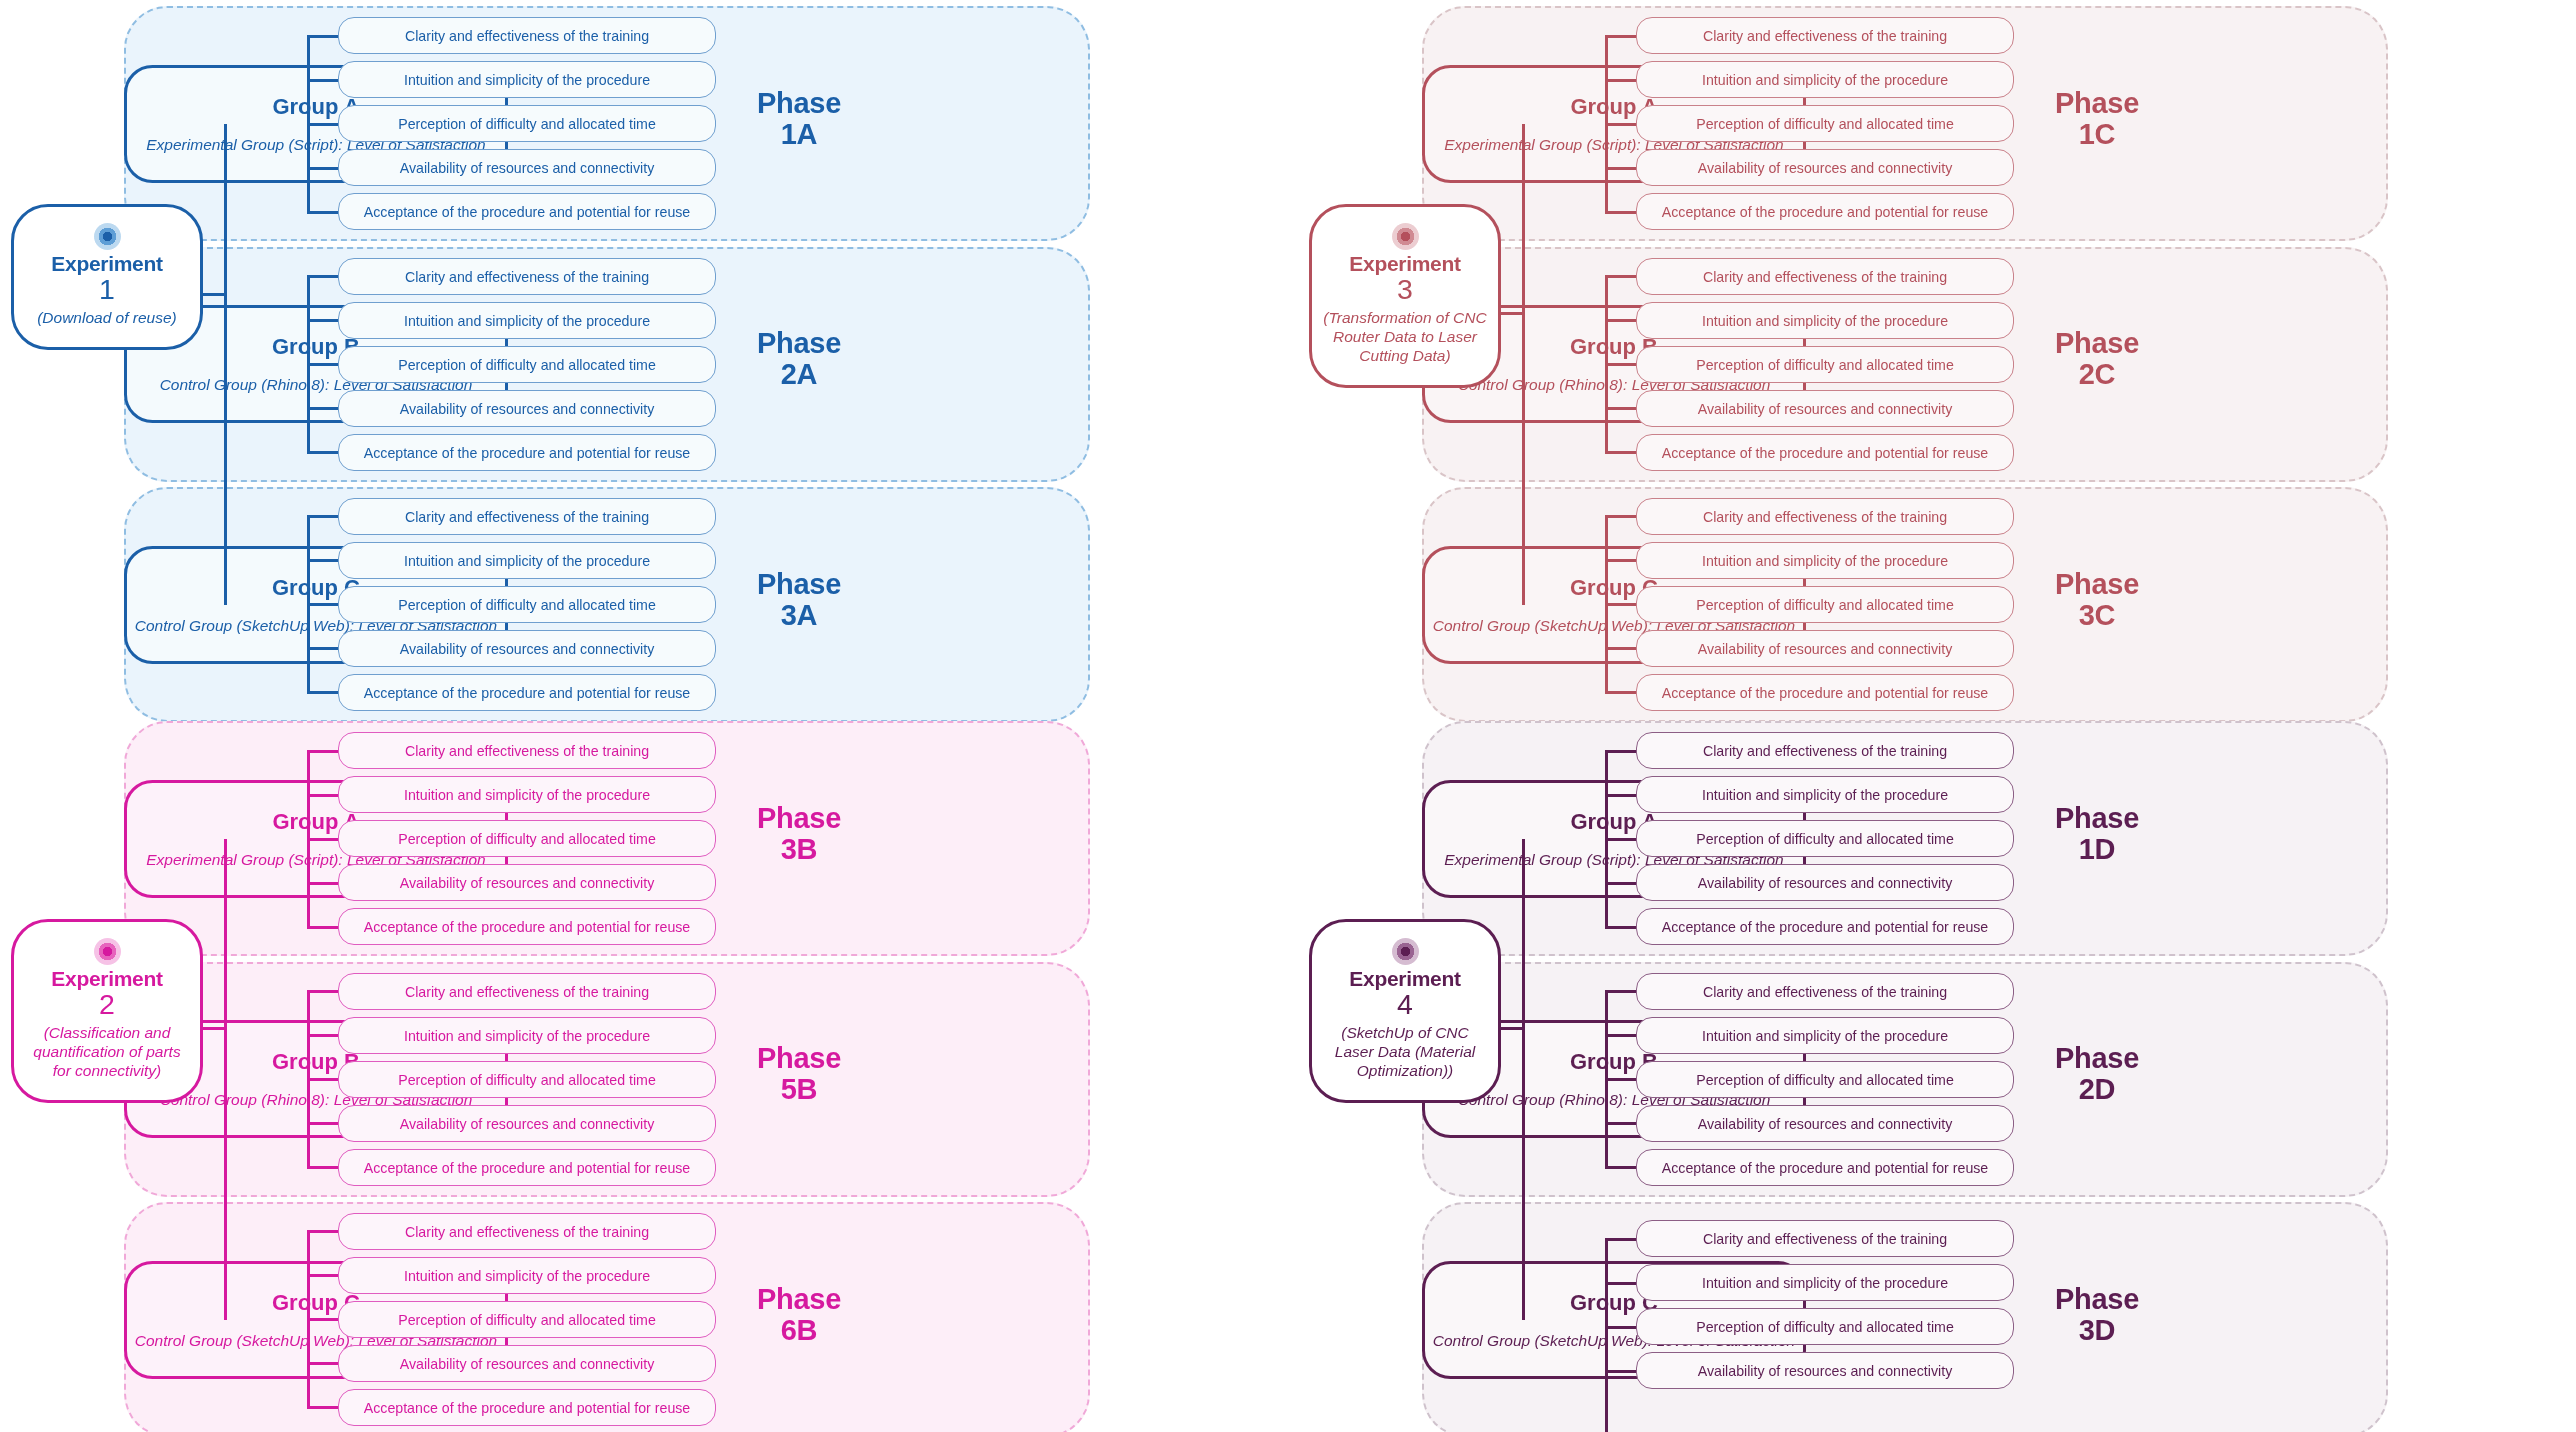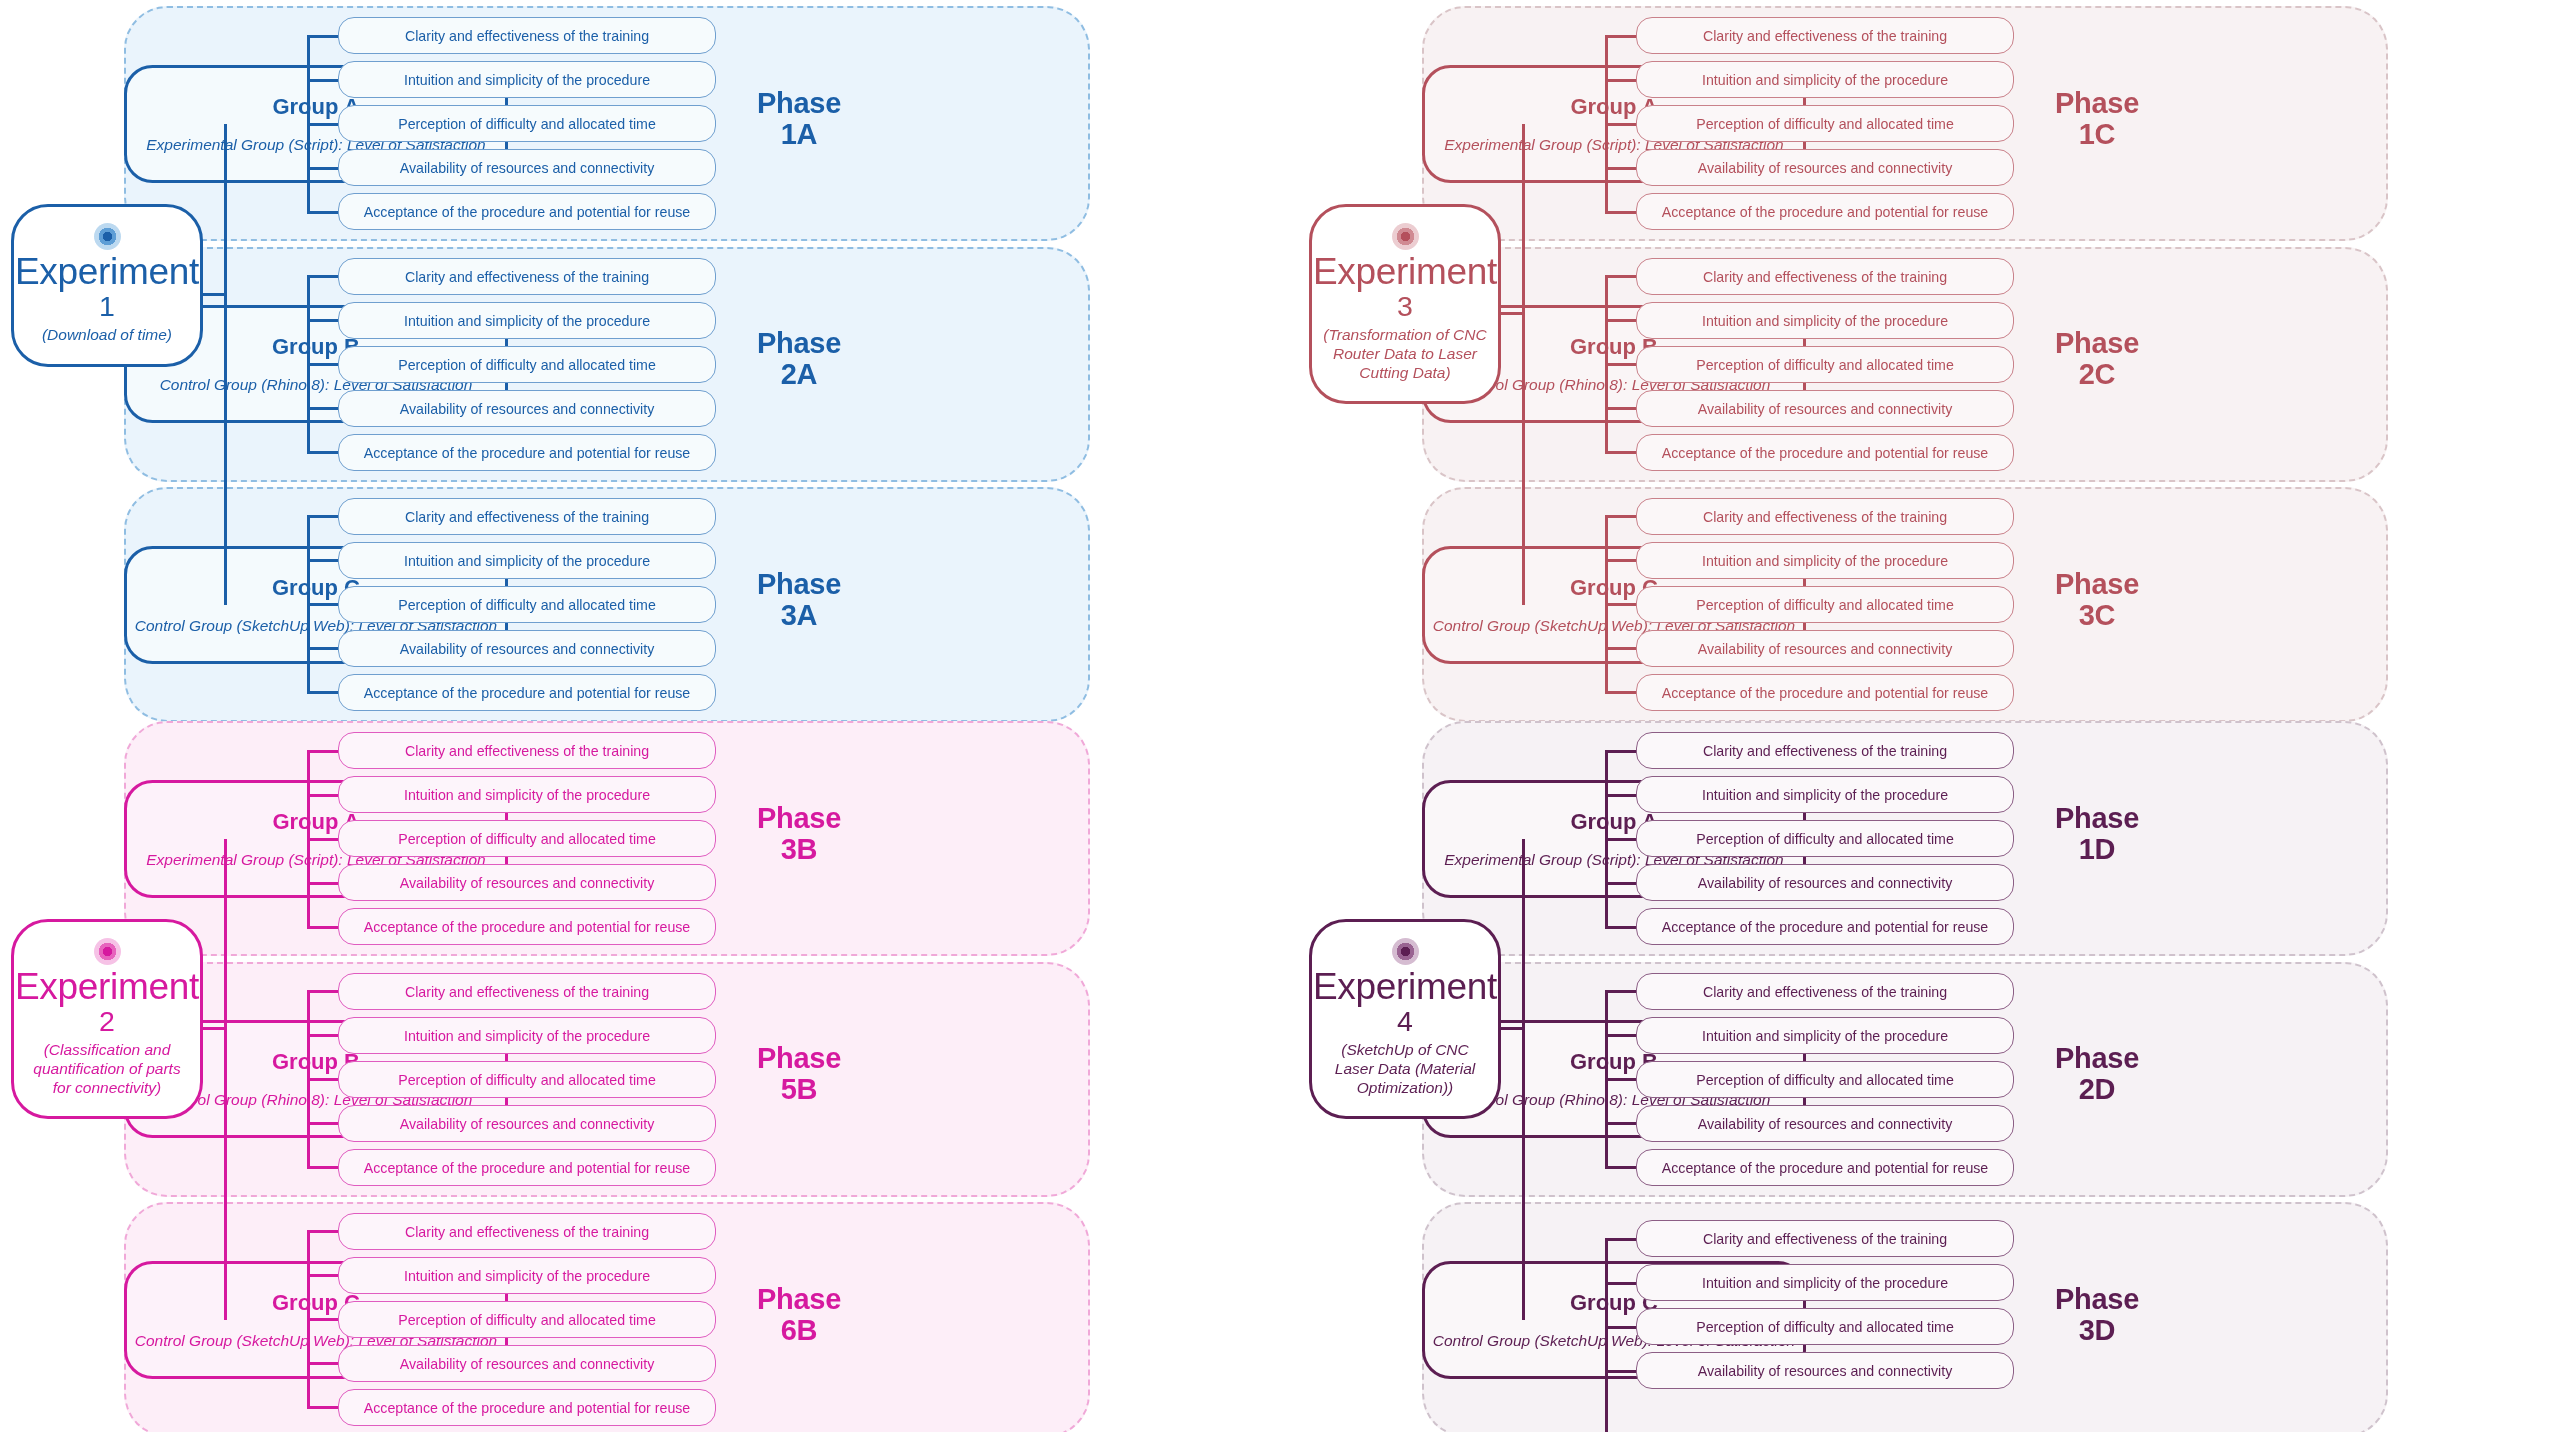--- a/index.html
+++ b/index.html
@@ -26,21 +26,21 @@
     padding:16px 8.7px 18.6px 8.7px;
     text-align:center;
     z-index:6;
   }
   .root-dot{
     width:27px;height:27px;border-radius:50%;
     background:radial-gradient(circle, var(--c) 0 24%, var(--cdot2) 24% 46%, var(--cdot3) 46% 72%, rgba(255,255,255,0) 72% 100%);
     margin-bottom:2.5px;
   }
   .root-title{
-    font-size:37px;font-weight:400;color:var(--c);line-height:1.04;letter-spacing:-0.3px;
+    font-size:21px;font-weight:700;color:var(--c);line-height:1.04;letter-spacing:-0.3px;
   }
   .root-num{font-size:28.5px;font-weight:400;color:var(--c);line-height:1.1;}
   .root-sub{
     font-size:15.5px;font-style:italic;color:var(--c);line-height:1.22;margin-top:3.7px;
   }
 
   
   .band{
     position:absolute;
     border:2.5px dashed var(--bandborder);
@@ -91,21 +91,21 @@
   .conn-thin.conn-h{height:2.5px;}
 </style>
 </head>
 <body>
 
 <div class="quad" id="q1" style="--c: #1b5fa8; --cdot2: #5e9ed6; --cdot3: #bcd9f0; --bandbg: #eaf4fc; --bandborder: #8fbde2; --groupbg: #f4fafd; --leafbg: #f6fbfd; --leafborder: #6f9fcf;">
     <div class="root-node" style="left: 11px; top: 204px;">
       <div class="root-dot"></div>
       <div class="root-title">Experiment</div>
       <div class="root-num">1</div>
-      <div class="root-sub">(Download of time)</div>
+      <div class="root-sub">(Download of reuse)</div>
     </div>
     <div class="band" style="left: 124px; top: 6.2px; width: 966px; height: 235px;"></div>
     <div class="group" style="left: 124px; top: 65px; width: 384px; height: 118px;">
       <div class="group-title">Group A</div>
       <div class="group-sub">Experimental Group (Script): Level of Satisfaction</div>
     </div>
     <div class="leaf" style="left: 338px; top: 17.3px; width: 378px; height: 37px;">Clarity and effectiveness of the training</div>
     <div class="leaf" style="left: 338px; top: 61px; width: 378px; height: 37px;">Intuition and simplicity of the procedure</div>
     <div class="leaf" style="left: 338px; top: 105px; width: 378px; height: 37px;">Perception of difficulty and allocated time</div>
     <div class="leaf" style="left: 338px; top: 149px; width: 378px; height: 37px;">Availability of resources and connectivity</div>

